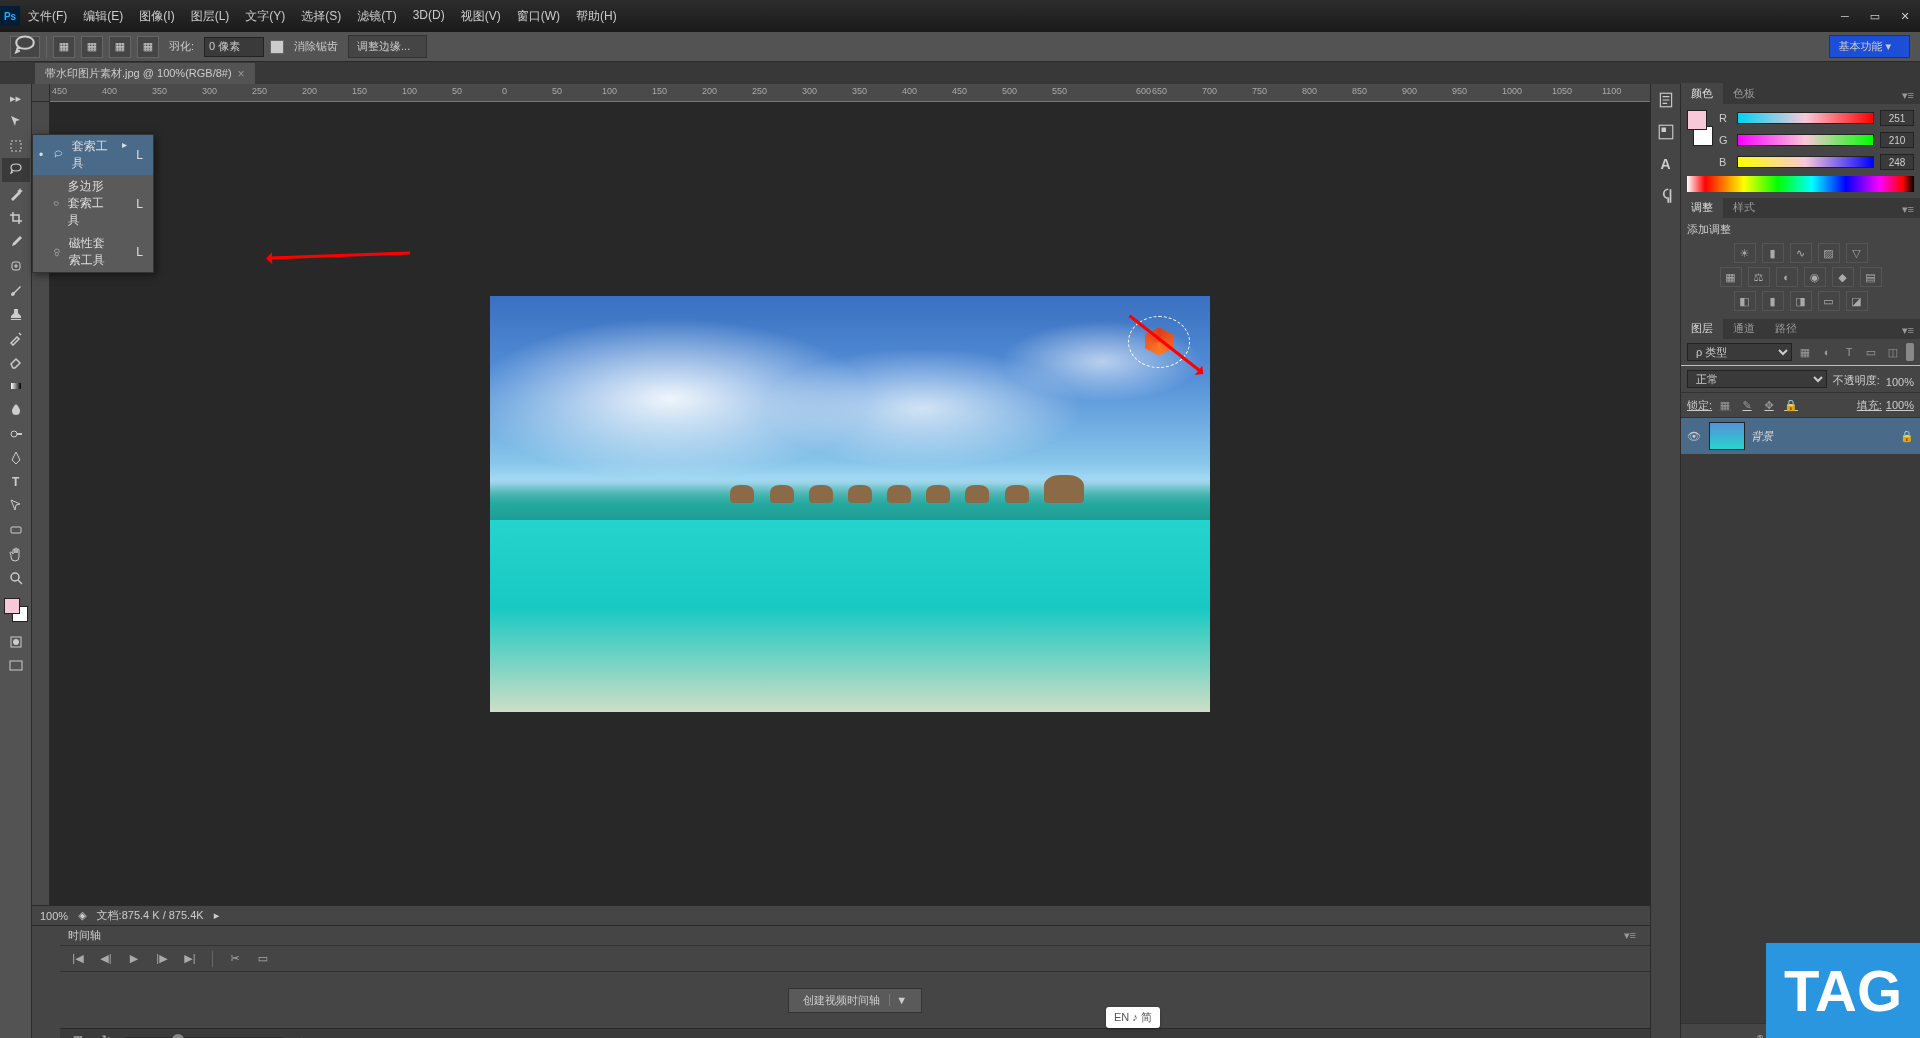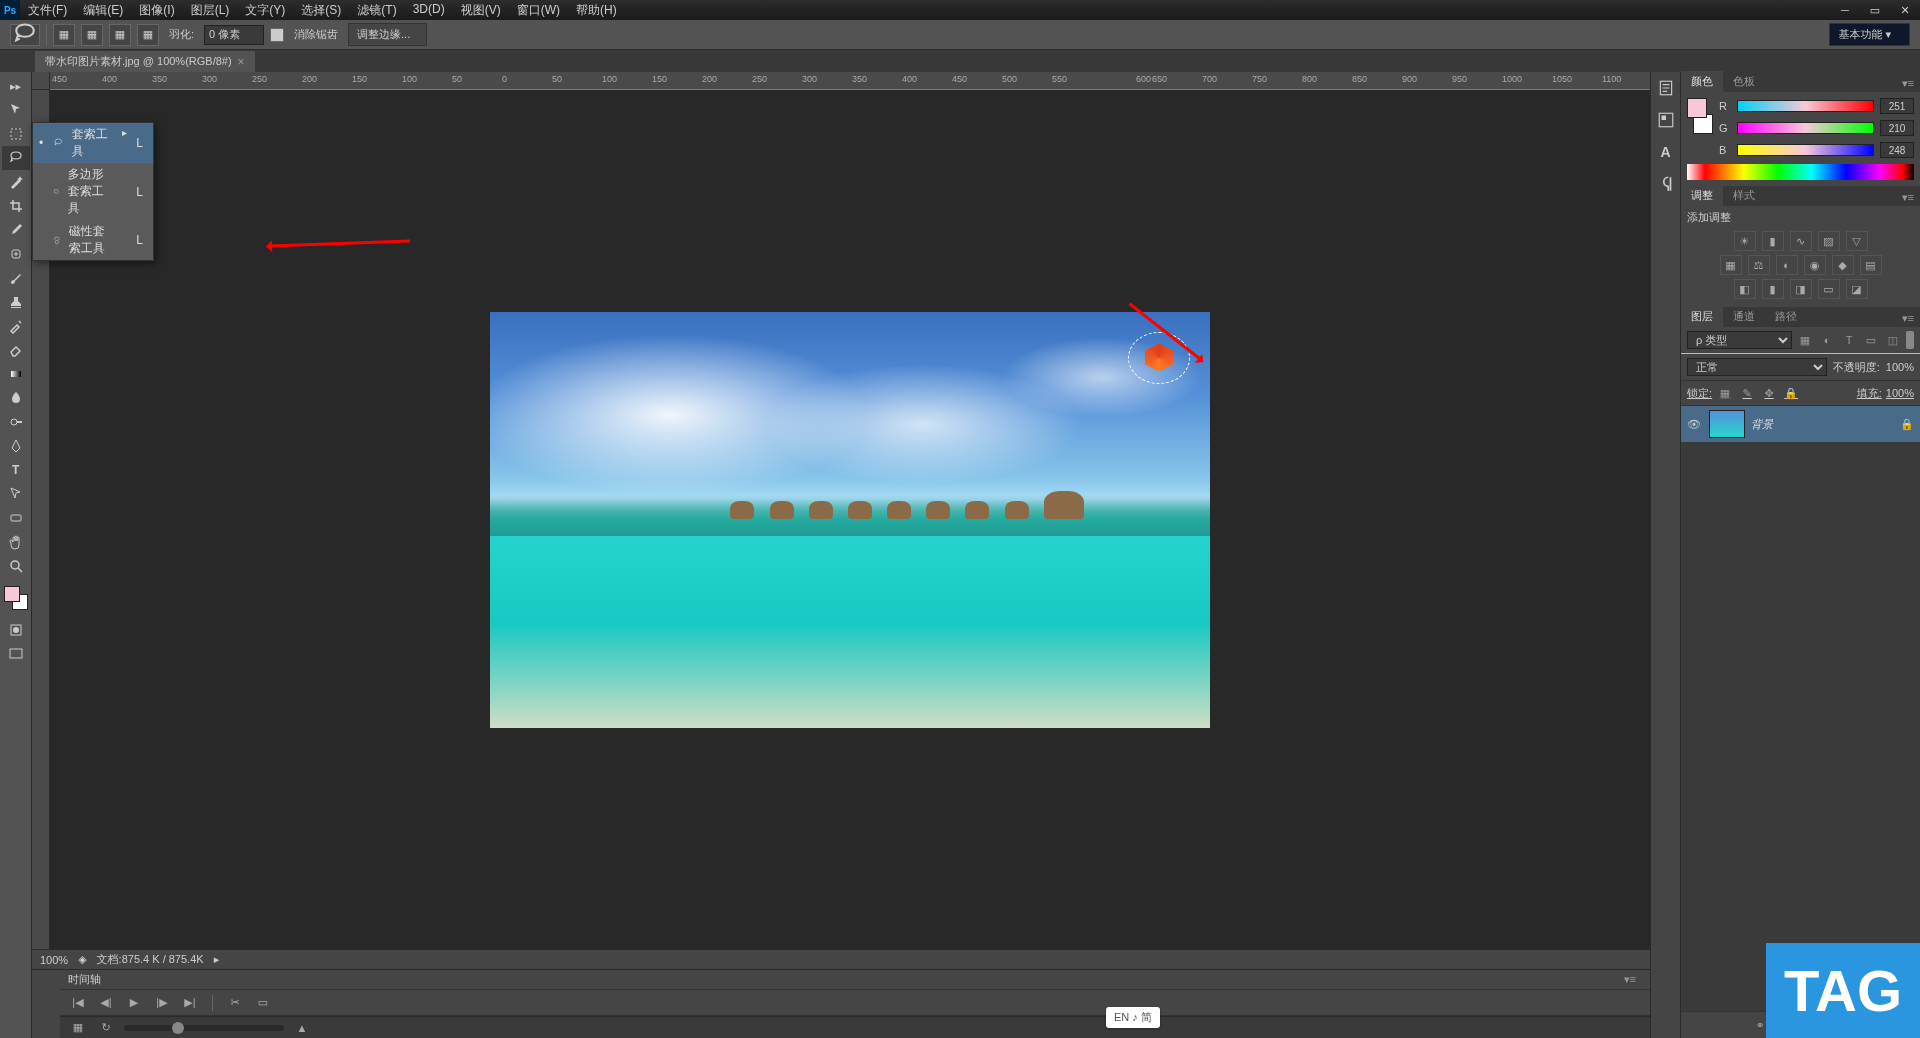--- a/index.html
+++ b/index.html
@@ -1,35 +1,35 @@
 <!DOCTYPE html>
 <html><head>
 <meta charset="utf-8">
 <style>
 * { margin: 0; padding: 0; box-sizing: border-box; font-family: "Microsoft YaHei", sans-serif; }
 body { background: #535353; color: #ccc; font-size: 11px; overflow: hidden; width: 1920px; height: 1038px; position: relative; }
 
 
-.titlebar { height: 20px; background: linear-gradient(#2d2d2d, #1a1a1a); display: flex; align-items: center; }
+.titlebar { height: 32px; background: linear-gradient(#2d2d2d, #1a1a1a); display: flex; align-items: center; }
 .ps-logo { width: 20px; height: 20px; background: #001e36; display: flex; align-items: center; justify-content: center; color: #31a8ff; font-weight: bold; font-size: 10px; }
 .menubar { display: flex; flex: 1; }
 .menu-item { padding: 3px 8px; color: #ccc; font-size: 12px; }
 .menu-item:first-child { color: #ccc; }
 .window-controls { display: flex; margin-left: auto; }
 .win-btn { width: 30px; height: 18px; display: flex; align-items: center; justify-content: center; color: #ccc; }
 
 
 .optionsbar { height: 30px; background: #535353; border-bottom: 1px solid #2a2a2a; display: flex; align-items: center; padding: 0 10px; gap: 6px; }
 .tool-preset { width: 30px; height: 22px; background: #454545; border: 1px solid #666; display: flex; align-items: center; justify-content: center; }
 .opt-btn { width: 22px; height: 22px; background: #454545; border: 1px solid #666; display: flex; align-items: center; justify-content: center; }
 .opt-label { color: #ccc; font-size: 11px; margin: 0 4px; }
 .opt-input { width: 60px; height: 20px; background: #3a3a3a; border: 1px solid #222; color: #ccc; padding: 0 4px; font-size: 11px; }
 .opt-check { width: 14px; height: 14px; background: #3a3a3a; border: 1px solid #666; }
 .opt-dropdown { padding: 3px 16px 3px 8px; background: #454545; border: 1px solid #333; color: #ccc; font-size: 11px; }
-.workspace-label { margin-left: auto; padding: 3px 18px 3px 8px; background: #0f172a; border: 1px solid #333; color: #ccc; font-size: 11px; position: relative; }
+.workspace-label { margin-left: auto; padding: 3px 18px 3px 8px; background: #1d4ed8; border: 1px solid #333; color: #ccc; font-size: 11px; position: relative; }
 
 
 .tabbar { height: 22px; background: #383838; display: flex; align-items: flex-end; padding-left: 35px; }
 .doc-tab { background: #535353; padding: 3px 10px; color: #ccc; font-size: 11px; display: flex; align-items: center; gap: 6px; }
 .tab-close { color: #999; font-size: 12px; }
 
 
 .main-area { display: flex; height: calc(100% - 20px - 30px - 22px); }
 
 
@@ -112,21 +112,21 @@
 
 .adj-panel { padding: 4px 6px; }
 .adj-label { color: #ccc; font-size: 11px; margin-bottom: 6px; }
 .adj-row { display: flex; justify-content: center; gap: 6px; margin-bottom: 4px; }
 .adj-icon { width: 22px; height: 20px; display: flex; align-items: center; justify-content: center; color: #aaa; border: 1px solid #555; }
 
 
 .layers-filter { display: flex; align-items: center; gap: 4px; padding: 4px 6px; border-bottom: 1px solid #5eead4; }
 .filter-select { flex: 1; background: #3a3a3a; border: 1px solid #222; color: #ccc; font-size: 11px; padding: 1px 4px; }
 .filter-btn { width: 18px; height: 18px; display: flex; align-items: center; justify-content: center; color: #999; }
-.layers-opts { display: flex; align-items: center; gap: 6px; padding: 4px 6px; border-bottom: 1px solid #333; }
+.layers-opts { display: flex; align-items: flex-end; gap: 6px; padding: 4px 6px; border-bottom: 1px solid #333; }
 .layers-opts select { background: #3a3a3a; border: 1px solid #222; color: #ccc; font-size: 11px; padding: 1px 4px; }
 .opt-text { color: #ccc; font-size: 11px; }
 .layers-locks { display: flex; align-items: center; gap: 4px; padding: 4px 6px; border-bottom: 1px solid #333; text-decoration: underline; }
 .lock-btn { width: 18px; height: 16px; display: flex; align-items: center; justify-content: center; color: #999; }
 .layer-list { background: #3a3a3a; min-height: 100px; }
 .layer-row { display: flex; align-items: center; padding: 4px 6px; background: #4a6a8a; gap: 6px; }
 .eye-icon { width: 16px; color: #ccc; }
 .layer-thumb { width: 36px; height: 28px; background: linear-gradient(180deg, #5590d8, #26d6ce); border: 1px solid #222; }
 .layer-name { color: #ddd; font-size: 11px; font-style: italic; flex: 1; }
 .layer-lock { width: 14px; color: #ccc; }
@@ -427,20 +427,25 @@
       <div class="timeline-controls">
         <span class="tl-btn">|◀</span>
         <span class="tl-btn">◀|</span>
         <span class="tl-btn">▶</span>
         <span class="tl-btn">|▶</span>
         <span class="tl-btn">▶|</span>
         <span style="width:1px;height:16px;background:#666;margin:0 4px"></span>
         <span class="tl-btn">✂</span>
         <span class="tl-btn">▭</span>
       </div>
+      <div class="timeline-body">
+        <button class="create-timeline-btn">
+          <span>创建视频时间轴</span> &nbsp; <span style="border-left:1px solid #777;padding-left:6px">▼</span>
+        </button>
+      </div>
       <div class="timeline-footer">
         <span class="tl-btn">▦</span>
         <span class="tl-btn">↻</span>
         <div class="tl-slider">
             <div class="tl-slider-thumb"></div>
           </div>
         <span class="tl-btn">▲</span>
       </div>
     </div>
   </div>

